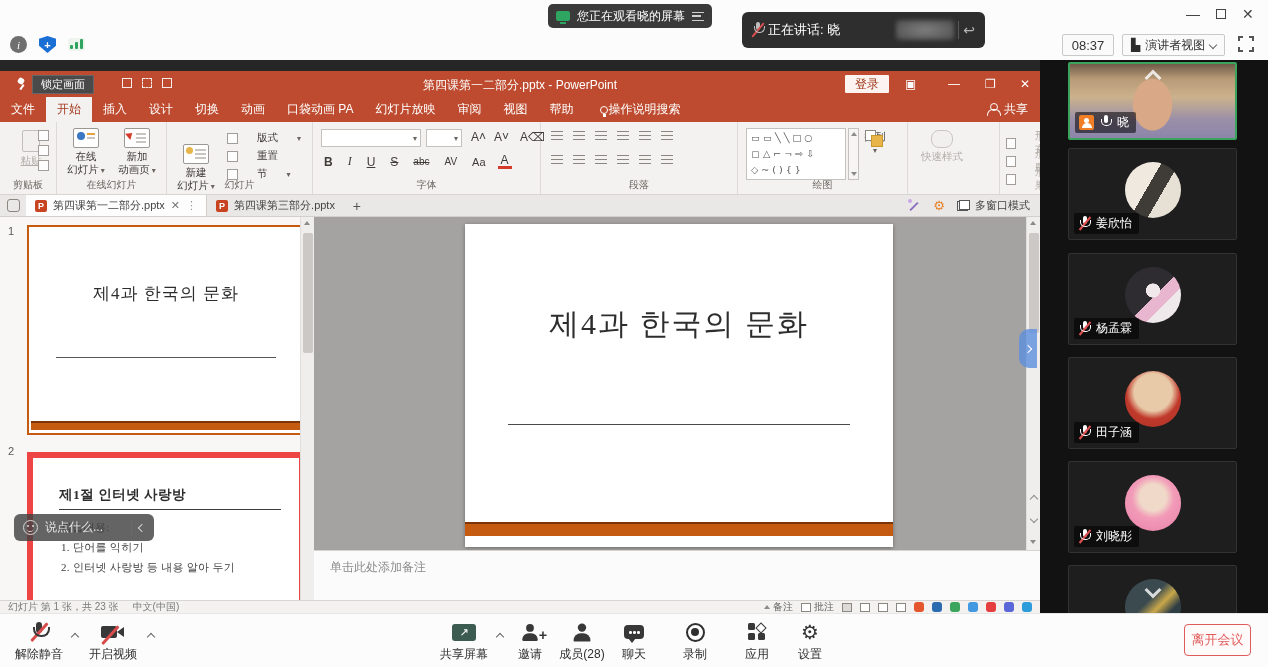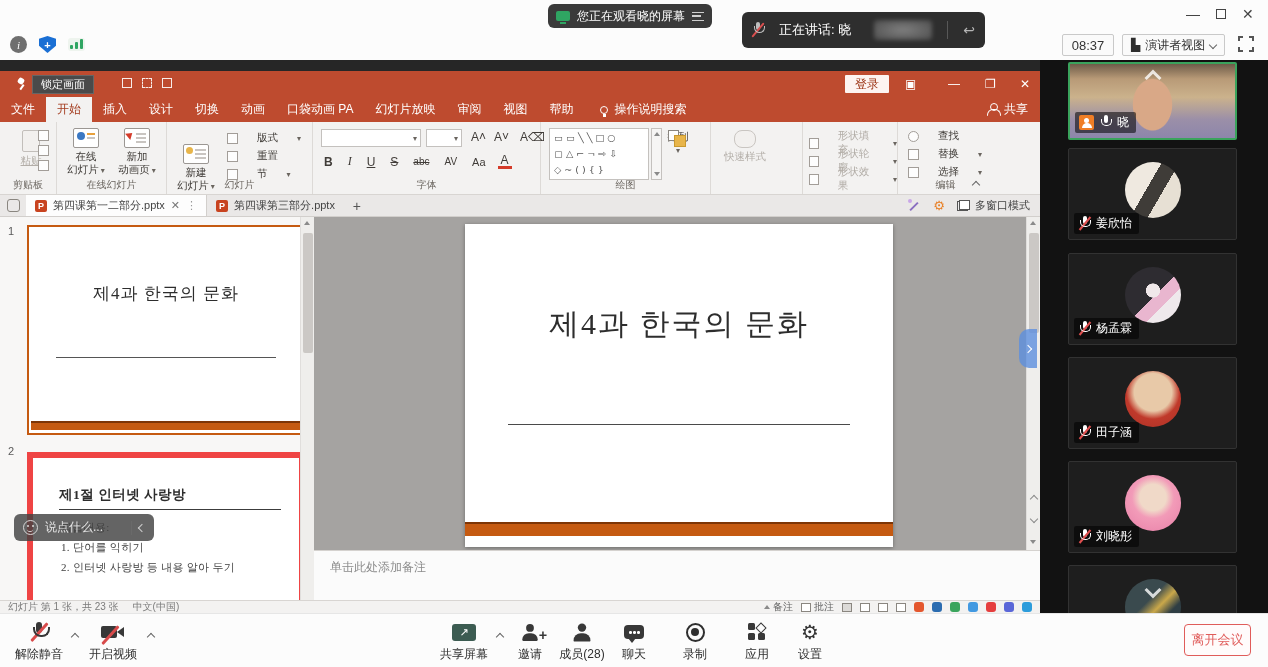--- a/index.html
+++ b/index.html
@@ -3,22 +3,22 @@
 <meta charset="utf-8">
 <style>
   html,body{margin:0;padding:0;background:#888;}
   *{box-sizing:border-box;cursor:default;}
   #app{position:relative;width:1268px;height:667px;background:#fcfcfc;overflow:hidden;
        font-family:"Liberation Sans","DejaVu Sans",sans-serif;color:#333;font-size:12px;}
 
   
   .topbar{position:absolute;left:0;top:0;width:1268px;height:60px;background:#fcfcfc;}
   .pill{position:absolute;display:flex;align-items:center;color:#fff;border-radius:5px;}
-  .pill-watch{left:548px;top:4px;height:24px;background:#3a3a3a;padding:0 8px;gap:7px;font-size:12px;border-radius:6px;}
-  .pill-speak{left:742px;top:12px;width:243px;height:36px;background:#2e2e2e;padding:16px 10px;gap:15px;font-size:13px;border-radius:6px;}
+  .pill-watch{left:548px;top:4px;height:24px;background:#3a3a3a;padding:0 8px;gap:7px;font-size:12px;}
+  .pill-speak{left:742px;top:12px;width:243px;height:36px;background:#2e2e2e;padding:16px 10px;gap:4px;font-size:13px;border-radius:6px;}
   .scr-ic{width:14px;height:10px;background:#2fa562;border-radius:2px;position:relative;}
   .scr-ic::after{content:"";position:absolute;left:4px;bottom:-3px;width:6px;height:2px;background:#2fa562;}
   .burger{width:12px;height:9px;border-top:1.5px solid #cfcfcf;border-bottom:1.5px solid #cfcfcf;position:relative;}
   .burger::after{content:"";position:absolute;left:0;top:2.5px;width:9px;height:1.5px;background:#cfcfcf;}
   .mic-w{position:relative;width:12px;height:16px;display:inline-block;}
   .mic-w::before{content:"";position:absolute;left:4px;top:0;width:4px;height:8px;border-radius:2px;background:#bdbdbd;}
   .mic-w::after{content:"";position:absolute;left:1.5px;top:4px;width:9px;height:6px;border:1.5px solid #bdbdbd;border-top:none;border-radius:0 0 6px 6px;}
   .mic-slash{position:absolute;left:5px;top:-1px;width:2px;height:18px;background:#d94f4f;transform:rotate(40deg);border-radius:1px;}
   .blurblob{width:58px;height:20px;border-radius:4px;background:radial-gradient(#9a9a9a,#565656);filter:blur(2px);opacity:.75;margin-left:auto;}
   .vsep{width:1px;height:18px;background:#585858;}
@@ -54,21 +54,21 @@
   .pin::after{content:"";position:absolute;left:4.5px;top:7px;width:1.5px;height:6px;background:#fff;transform:rotate(35deg);}
   .tooltip{position:absolute;left:32px;top:4px;height:19px;background:#4a4a4a;color:#fff;font-size:11px;display:flex;align-items:center;padding:0 8px;border:1px solid #666;}
   .qat{position:absolute;left:122px;top:7px;display:flex;gap:10px;opacity:.9;}
   .qat i{width:10px;height:10px;border:1.2px solid #fff;display:inline-block;}
   .qat i.half{border-style:dashed;}
   .signin{position:absolute;left:845px;top:4px;width:44px;height:18px;background:#fdf4f1;color:#9c3415;font-size:12px;display:flex;align-items:center;justify-content:center;border-radius:1px;}
   .ttl-ic{position:absolute;top:6px;color:#fff;font-size:12px;}
   .menubar{position:absolute;left:0;top:26px;width:100%;height:25px;background:#be4b2f;display:flex;align-items:stretch;color:#fff;font-size:12px;}
   .mtab{padding:0 11px;display:flex;align-items:center;}
   .mtab.active{background:#f3f2f1;color:#a33b1e;}
-  .bulbwrap{display:flex;align-items:center;gap:6px;margin-left:16px;}
+  .bulbwrap{display:flex;align-items:center;margin-left:16px;}
   .bulb{width:8px;height:8px;border:1.5px solid #fff;border-radius:50%;position:relative;}
   .bulb::after{content:"";position:absolute;left:1.5px;bottom:-4px;width:3px;height:2.5px;background:#fff;}
   .sharewrap{position:absolute;right:12px;top:26px;height:25px;display:flex;align-items:center;gap:5px;color:#fff;}
   .person{position:relative;width:12px;height:13px;display:inline-block;}
   .person::before{content:"";position:absolute;left:3px;top:0;width:6px;height:6px;border-radius:50%;background:currentColor;}
   .person::after{content:"";position:absolute;left:0;bottom:0;width:12px;height:6px;border-radius:6px 6px 1px 1px;background:currentColor;}
   .person.outline::before{background:transparent;border:1.5px solid currentColor;}
   .person.outline::after{background:transparent;border:1.5px solid currentColor;border-bottom:none;}
 
   .ribbon{position:absolute;left:0;top:51px;width:100%;height:73px;background:#f3f2f1;border-bottom:1px solid #d8d5d2;display:flex;}
@@ -251,20 +251,21 @@
   <div class="ppt">
 
     <div class="ttl">
       <span class="pin"></span>
       <span class="tooltip">锁定画面</span>
       <span class="qat">
         <i></i>
         <i class="half"></i>
         <i></i>
       </span>
+      <span class="ttl-title">第四课第一二部分.pptx - PowerPoint</span>
       <span class="signin">登录</span>
       <span class="ttl-ic" style="left:905px;">▣</span>
       <span class="ttl-ic" style="left:948px;">—</span>
       <span class="ttl-ic" style="left:985px;">❐</span>
       <span class="ttl-ic" style="left:1020px;">✕</span>
     </div>
 
     <div class="menubar">
       <span class="mtab">文件</span>
       <span class="mtab active">开始</span>
@@ -362,20 +363,39 @@
           <span class="fbtn" style="text-decoration:underline;">U</span>
           <span class="fbtn" style="text-decoration:line-through;">S</span>
           <span class="fbtn" style="font-size:10px;text-decoration:line-through;">abc</span>
           <span class="fbtn" style="font-size:10px;">AV</span>
           <span class="fbtn" style="font-size:11px;">Aa</span>
           <span class="fbtn" style="border-bottom:3px solid #d43b2a;line-height:1;">A</span>
         </div>
         <div class="glabel">字体</div>
       </div>
 
+      <div class="rgroup" style="width:197px;">
+        <div style="position:absolute;left:10px;top:9px;display:flex;gap:10px;">
+          <span class="lines-ic"></span>
+          <span class="lines-ic"></span>
+          <span class="lines-ic"></span>
+          <span class="lines-ic"></span>
+          <span class="lines-ic"></span>
+          <span class="lines-ic"></span>
+        </div>
+        <div style="position:absolute;left:10px;top:33px;display:flex;gap:10px;">
+          <span class="lines-ic"></span>
+          <span class="lines-ic"></span>
+          <span class="lines-ic"></span>
+          <span class="lines-ic"></span>
+          <span class="lines-ic"></span>
+          <span class="lines-ic"></span>
+        </div>
+        <div class="glabel">段落</div>
+      </div>
 
       <div class="rgroup" style="width:170px;">
         <div class="gallery">▭▭╲╲□○<br>▢△⌐¬⇨⇩<br>◇~(){}</div>
         <div class="galsb">
           <span class="tri-up"></span>
             <span class="tri-down"></span>
         </div>
         <div class="bigbtn" style="left:124px;top:8px;width:26px;">
           <span class="arrange-ic"></span>
           <span>排列</span><span class="dd"> ▾</span>

